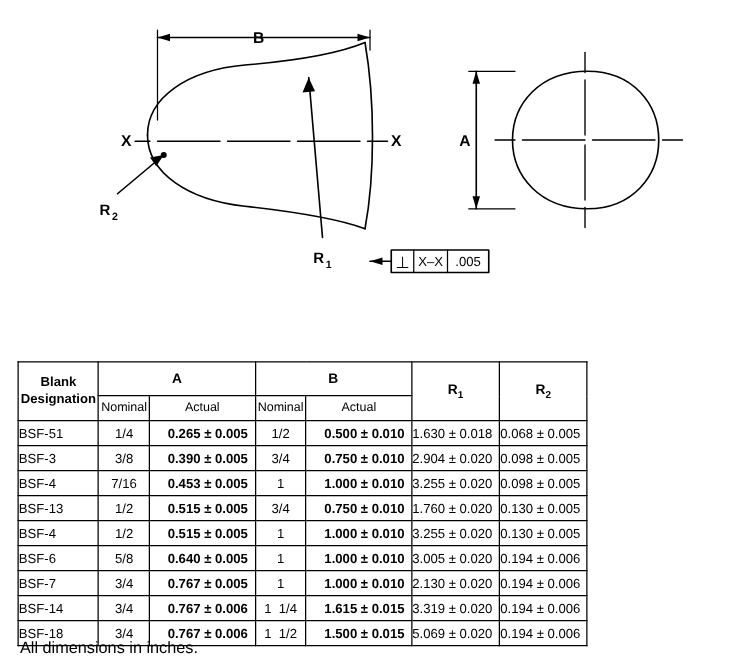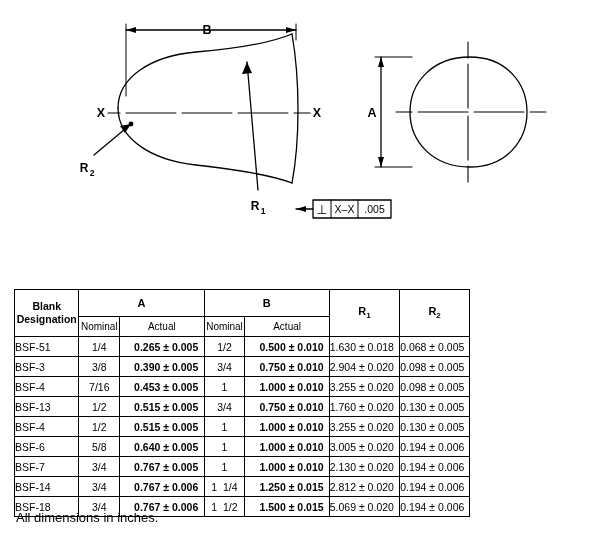--- a/index.html
+++ b/index.html
@@ -281,22 +281,22 @@
             <td class="c-nom w-bnom nowrap">1</td>
             <td class="c-act w-bact nowrap">1.000 ± 0.010</td>
             <td class="c-r w-r1 nowrap">2.130 ± 0.020</td>
             <td class="c-r w-r2 nowrap">0.194 ± 0.006</td>
           </tr>
           <tr>
             <td class="c-desig w-desig nowrap">BSF-14</td>
             <td class="c-nom w-anom nowrap">3/4</td>
             <td class="c-act w-aact nowrap">0.767 ± 0.006</td>
             <td class="c-nom w-bnom nowrap">1  1/4</td>
-            <td class="c-act w-bact nowrap">1.250 ± 0.015</td>
-            <td class="c-r w-r1 nowrap">2.812 ± 0.020</td>
+            <td class="c-act w-bact nowrap">1.615 ± 0.015</td>
+            <td class="c-r w-r1 nowrap">3.319 ± 0.020</td>
             <td class="c-r w-r2 nowrap">0.194 ± 0.006</td>
           </tr>
           <tr>
             <td class="c-desig w-desig nowrap">BSF-18</td>
             <td class="c-nom w-anom nowrap">3/4</td>
             <td class="c-act w-aact nowrap">0.767 ± 0.006</td>
             <td class="c-nom w-bnom nowrap">1  1/2</td>
             <td class="c-act w-bact nowrap">1.500 ± 0.015</td>
             <td class="c-r w-r1 nowrap">5.069 ± 0.020</td>
             <td class="c-r w-r2 nowrap">0.194 ± 0.006</td>

